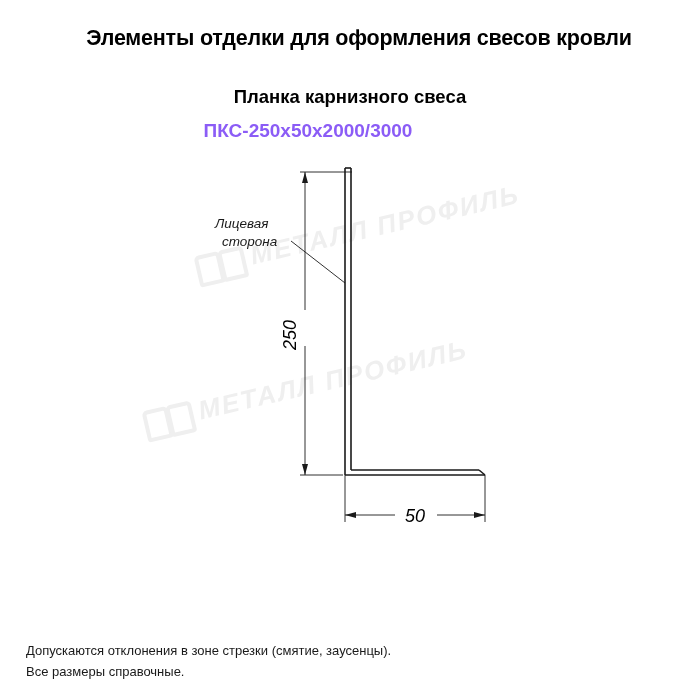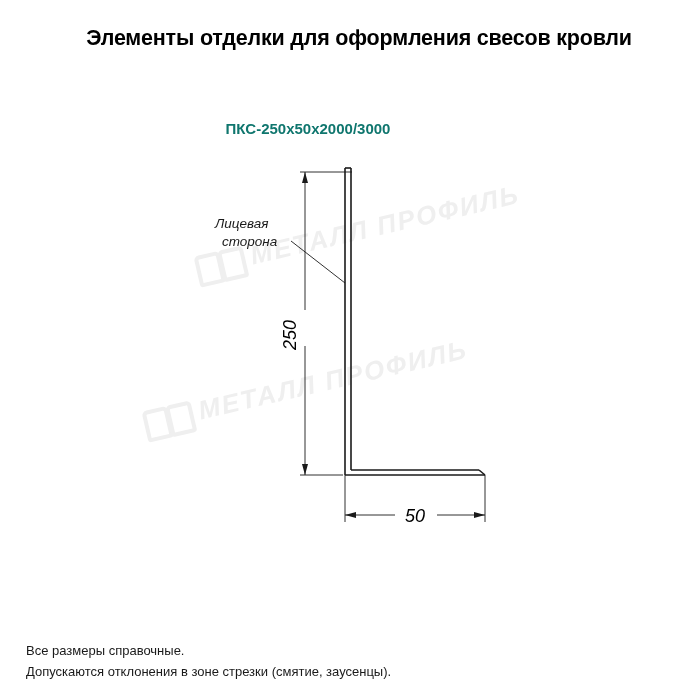--- a/index.html
+++ b/index.html
@@ -44,23 +44,23 @@
     font-size: 18.5px;
     font-weight: bold;
     color: #000000;
   }
   .subtitle-2 {
     position: absolute;
     top: 120px;
     left: 0;
     width: 616px;
     text-align: center;
-    font-size: 15px;
-    font-weight: bold;
-    color: #0f766e;
+    font-size: 19px;
+    font-weight: bold;
+    color: #8b5cf6;
   }
 
   
   .watermark {
     position: absolute;
     color: #efefef;
     font-weight: bold;
     font-style: italic;
     font-size: 26px;
     letter-spacing: 2px;
@@ -123,20 +123,21 @@
     font-size: 18px;
     fill: #000000;
   }
 </style>
 </head>
 <body>
 
 <div class="page">
 
   <div class="header-title">Элементы отделки для оформления свесов кровли</div>
+  <div class="subtitle-1">Планка карнизного свеса</div>
   <div class="subtitle-2">ПКС-250х50х2000/3000</div>
 
   <div class="watermark wm-1">
     <span class="wm-mark"></span>
     <span>МЕТАЛЛ ПРОФИЛЬ</span>
   </div>
   <div class="watermark wm-2">
     <span class="wm-mark"></span>
     <span>МЕТАЛЛ ПРОФИЛЬ</span>
   </div>
@@ -187,17 +188,17 @@
 
         <path d="M 345 365 L 356 362 L 356 368 Z" fill="#1a1a1a" stroke="none"></path>
         <path d="M 485 365 L 474 362 L 474 368 Z" fill="#1a1a1a" stroke="none"></path>
       </g>
       <text class="dim-lbl" x="415" y="372" text-anchor="middle">50</text>
 
     </svg>
   </div>
 
   <div class="footer">
+    <div>Допускаются отклонения в зоне стрезки (смятие, заусенцы).</div>
     <div>Все размеры справочные.</div>
-    <div>Допускаются отклонения в зоне стрезки (смятие, заусенцы).</div>
   </div>
 
 </div>
 
 </body></html>

